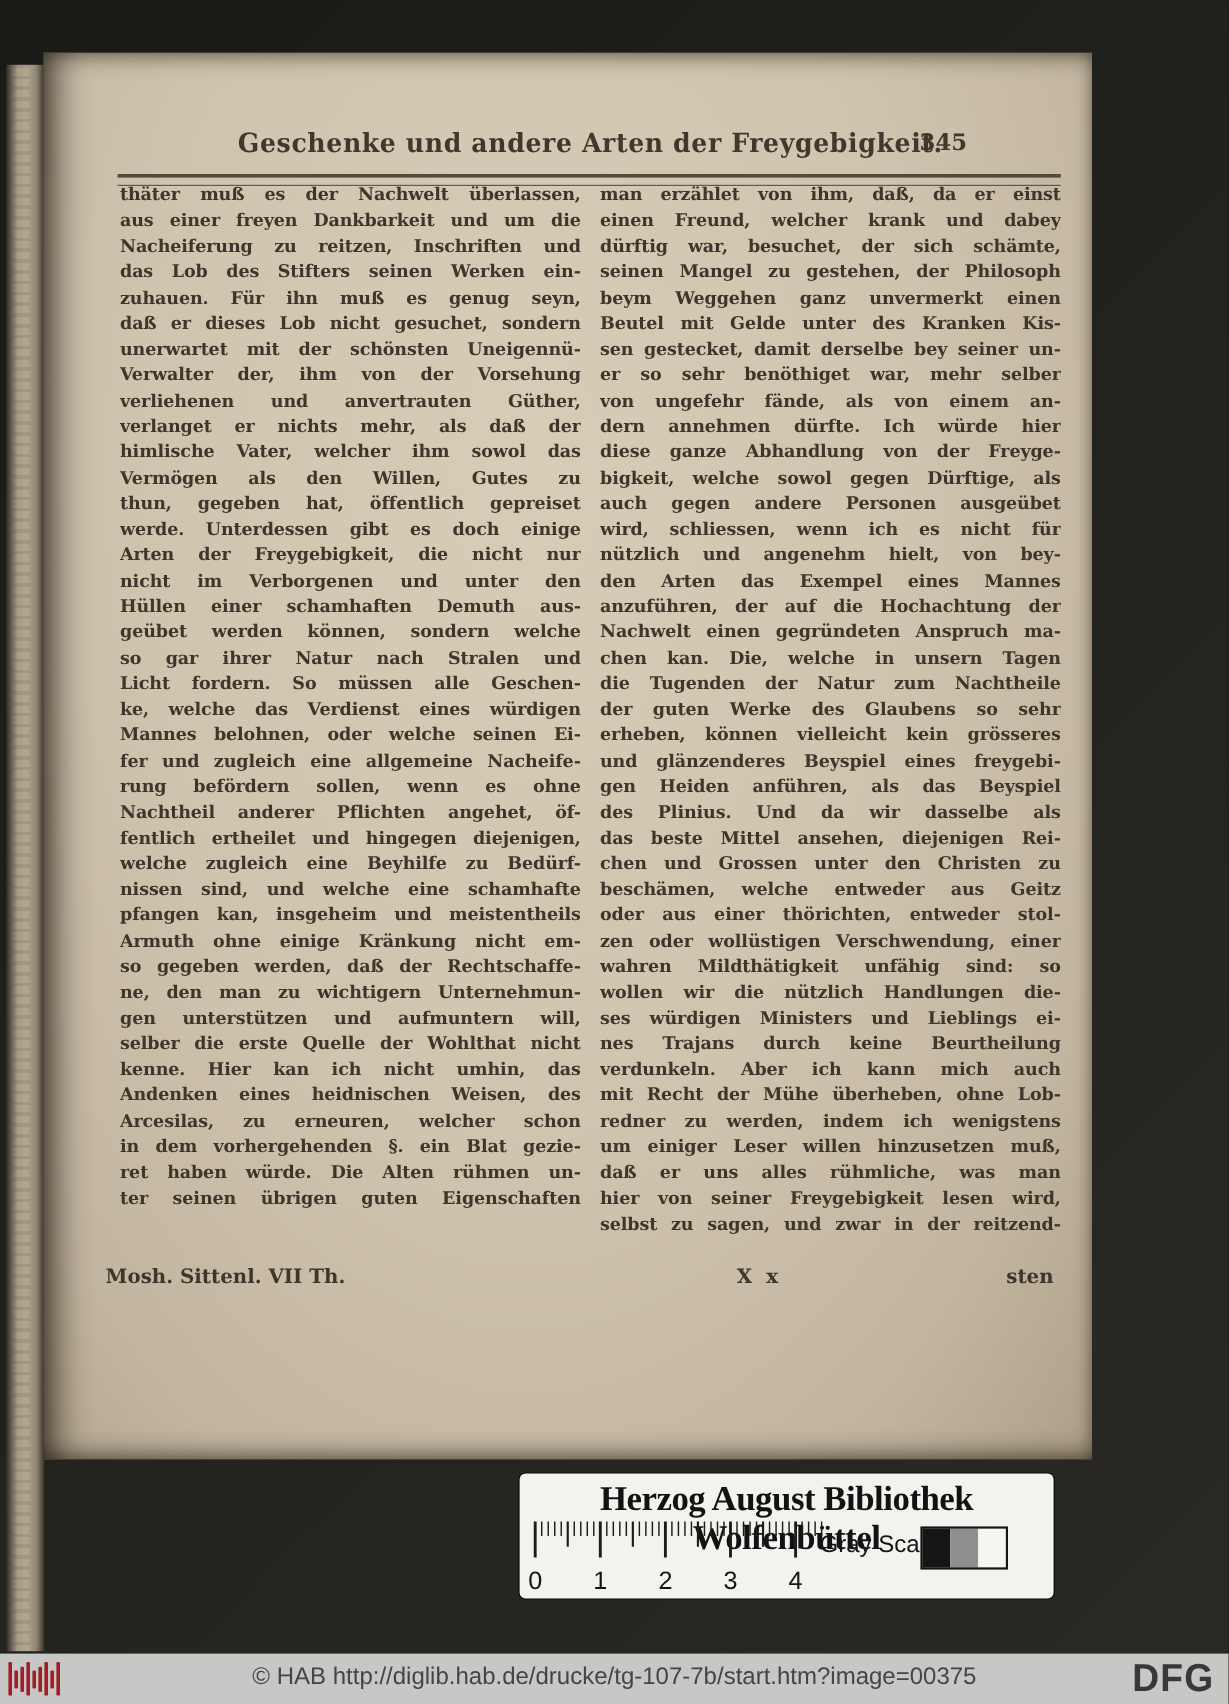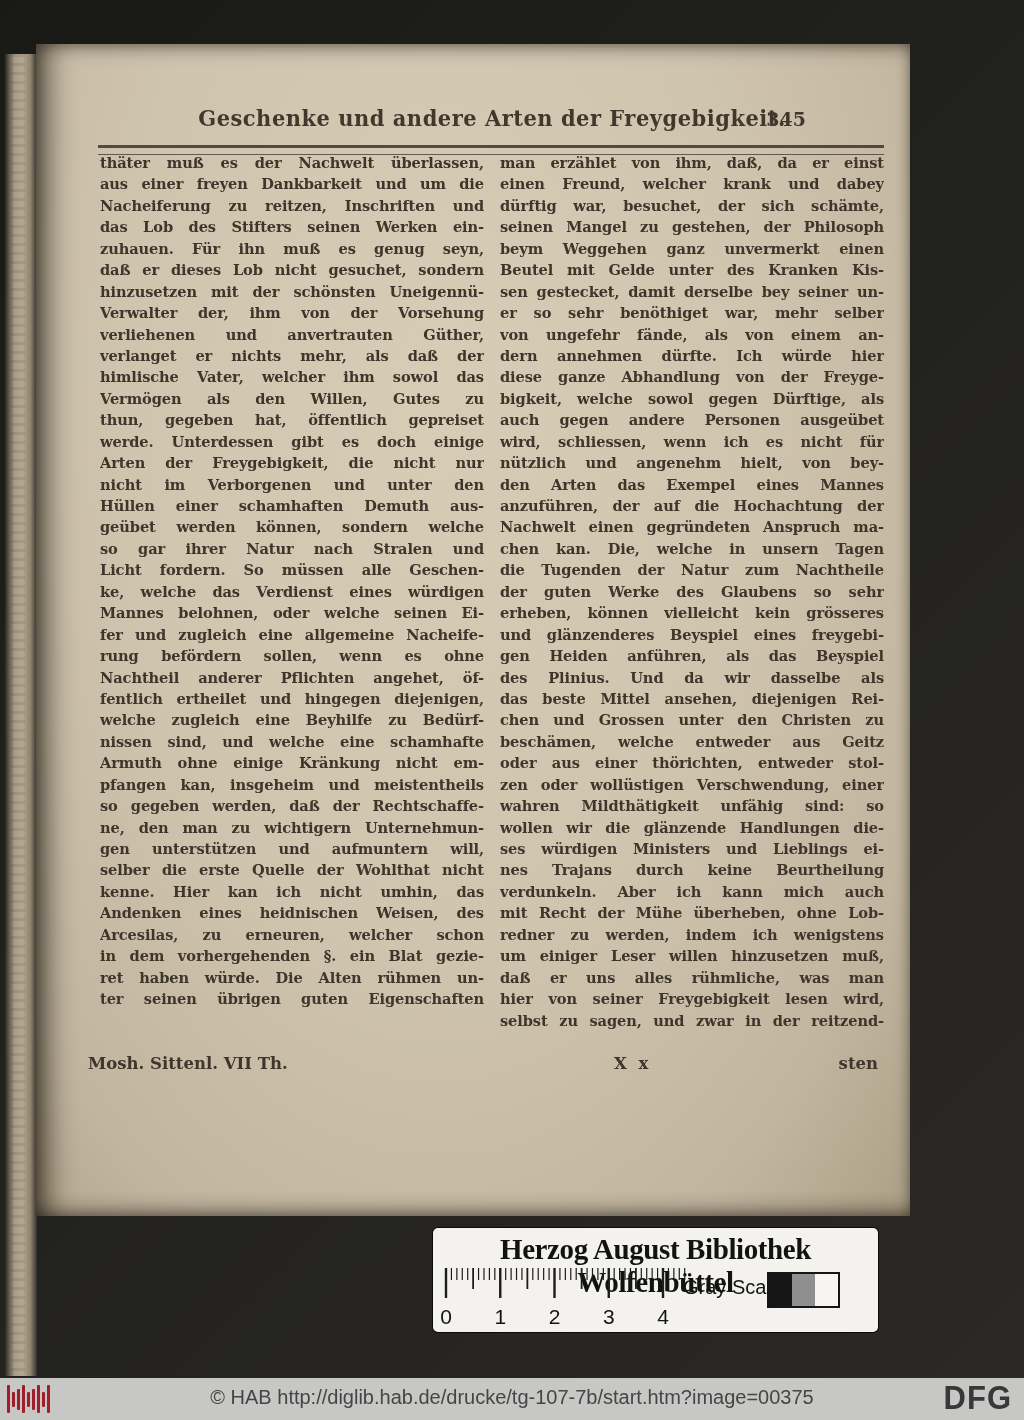--- a/index.html
+++ b/index.html
@@ -69,21 +69,21 @@
     <div class="header-rule"></div>
 
     <div class="columns">
       <div class="column">
           <div class="line">thäter muß es der Nachwelt überlassen,</div>
           <div class="line">aus einer freyen Dankbarkeit und um die</div>
           <div class="line">Nacheiferung zu reitzen, Inschriften und</div>
           <div class="line">das Lob des Stifters seinen Werken ein-</div>
           <div class="line">zuhauen.  Für ihn muß es genug seyn,</div>
           <div class="line">daß er dieses Lob nicht gesuchet, sondern</div>
-          <div class="line">hinzusetzen mit der schönsten Uneigennü-</div>
+          <div class="line">unerwartet mit der schönsten Uneigennü-</div>
           <div class="line">Verwalter der, ihm von der Vorsehung</div>
           <div class="line">verliehenen und anvertrauten Güther,</div>
           <div class="line">verlanget er nichts mehr, als daß der</div>
           <div class="line">himlische Vater, welcher ihm sowol das</div>
           <div class="line">Vermögen als den Willen, Gutes zu</div>
           <div class="line">thun, gegeben hat, öffentlich gepreiset</div>
           <div class="line">werde.  Unterdessen gibt es doch einige</div>
           <div class="line">Arten der Freygebigkeit, die nicht nur</div>
           <div class="line">nicht im Verborgenen und unter den</div>
           <div class="line">Hüllen einer schamhaften Demuth aus-</div>
@@ -91,22 +91,22 @@
           <div class="line">so gar ihrer Natur nach Stralen und</div>
           <div class="line">Licht fordern.  So müssen alle Geschen-</div>
           <div class="line">ke, welche das Verdienst eines würdigen</div>
           <div class="line">Mannes belohnen, oder welche seinen Ei-</div>
           <div class="line">fer und zugleich eine allgemeine Nacheife-</div>
           <div class="line">rung befördern sollen, wenn es ohne</div>
           <div class="line">Nachtheil anderer Pflichten angehet, öf-</div>
           <div class="line">fentlich ertheilet und hingegen diejenigen,</div>
           <div class="line">welche zugleich eine Beyhilfe zu Bedürf-</div>
           <div class="line">nissen sind, und welche eine schamhafte</div>
+          <div class="line">pfangen kan, insgeheim und meistentheils</div>
           <div class="line">Armuth ohne einige Kränkung nicht em-</div>
-          <div class="line">pfangen kan, insgeheim und meistentheils</div>
           <div class="line">so gegeben werden, daß der Rechtschaffe-</div>
           <div class="line">ne, den man zu wichtigern Unternehmun-</div>
           <div class="line">gen unterstützen und aufmuntern will,</div>
           <div class="line">selber die erste Quelle der Wohlthat nicht</div>
           <div class="line">kenne.  Hier kan ich nicht umhin, das</div>
           <div class="line">Andenken eines heidnischen Weisen, des</div>
           <div class="line">Arcesilas, zu erneuren, welcher schon</div>
           <div class="line">in dem vorhergehenden §. ein Blat gezie-</div>
           <div class="line">ret haben würde.  Die Alten rühmen un-</div>
           <div class="line">ter seinen übrigen guten Eigenschaften</div>
@@ -136,21 +136,21 @@
           <div class="line">erheben, können vielleicht kein grösseres</div>
           <div class="line">und glänzenderes Beyspiel eines freygebi-</div>
           <div class="line">gen Heiden anführen, als das Beyspiel</div>
           <div class="line">des Plinius.  Und da wir dasselbe als</div>
           <div class="line">das beste Mittel ansehen, diejenigen Rei-</div>
           <div class="line">chen und Grossen unter den Christen zu</div>
           <div class="line">beschämen, welche entweder aus Geitz</div>
           <div class="line">oder aus einer thörichten, entweder stol-</div>
           <div class="line">zen oder wollüstigen Verschwendung, einer</div>
           <div class="line">wahren Mildthätigkeit unfähig sind: so</div>
-          <div class="line">wollen wir die glänzende Handlungen die-</div>
+          <div class="line">wollen wir die nützlich Handlungen die-</div>
           <div class="line">ses würdigen Ministers und Lieblings ei-</div>
           <div class="line">nes Trajans durch keine Beurtheilung</div>
           <div class="line">verdunkeln.  Aber ich kann mich auch</div>
           <div class="line">mit Recht der Mühe überheben, ohne Lob-</div>
           <div class="line">redner zu werden, indem ich wenigstens</div>
           <div class="line">um einiger Leser willen hinzusetzen muß,</div>
           <div class="line">daß er uns alles rühmliche, was man</div>
           <div class="line">hier von seiner Freygebigkeit lesen wird,</div>
           <div class="line">selbst zu sagen, und zwar in der reitzend-</div>
         </div>

